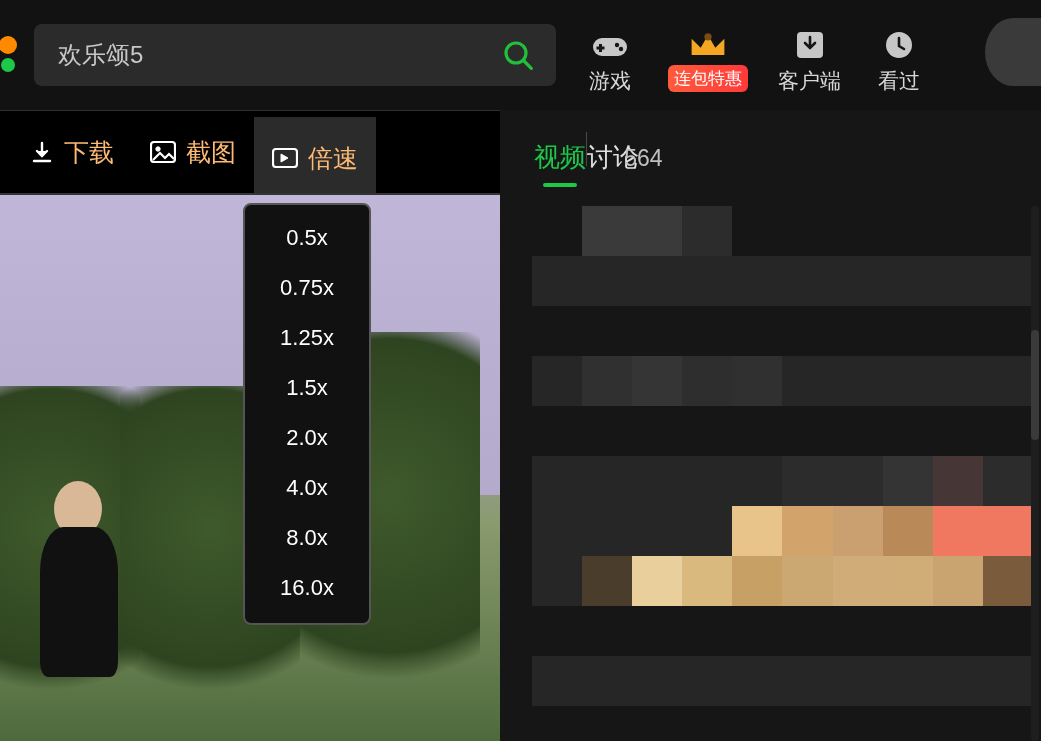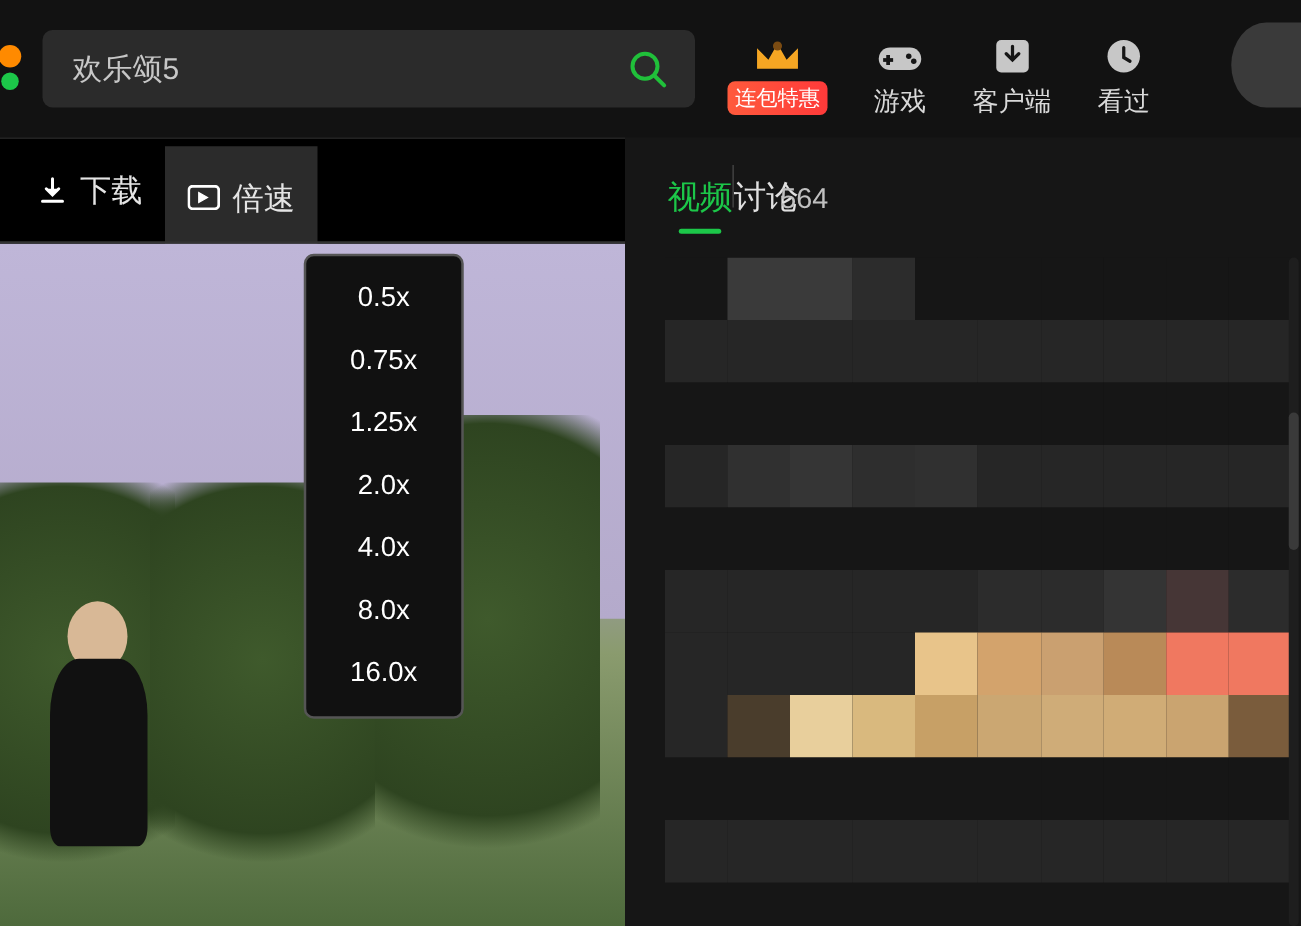--- a/index.html
+++ b/index.html
@@ -82,21 +82,21 @@
   background:#000;
   border-top:1px solid #2e2e2e;
 }
 .player-toolbar {
   height:82px;
   display:flex; align-items:center;
   padding:0 12px;
 }
 .tool-btn {
   display:flex; align-items:center; gap:10px;
-  color:#e5e5e5; font-size:25px; font-weight:500;
+  color:#fdba74; font-size:25px; font-weight:500;
   padding:0 18px; height:100%;
   cursor:pointer;
 }
 .tool-btn.active { background:#2b2b2b;margin-top:12px; }
 .tool-btn svg { fill:#fff; stroke:#fff; }
 .player-frame {
   position:absolute; left:0; top:82px; right:0; bottom:0;
   background:linear-gradient(#9a8fc0 0%, #a79bc8 35%, #8a9b6e 60%, #4e6a3c 100%);
   border-top:2px solid #333;
   overflow:hidden;
@@ -171,41 +171,41 @@
     <input class="search-input" value="欢乐颂5" placeholder="搜索" style="">
     <button class="search-btn">
       <svg width="32" height="32" viewBox="0 0 24 24" fill="none" stroke-width="2.4" stroke-linecap="round">
           <circle cx="10.5" cy="10.5" r="7.5"></circle>
           <line x1="16.5" y1="16.5" x2="22" y2="22"></line>
         </svg>
     </button>
   </div>
 
   <div class="header-nav">
-    <div class="nav-item vip-badge">
-      <span class="nav-icon">
-        <svg width="44" height="34" viewBox="0 0 44 34">
-            <path d="M4 28 L4 10 L14 20 L22 6 L30 20 L40 10 L40 28 Z" fill="#f5a623"></path>
-            <circle cx="22" cy="8" r="4" fill="#7a4b12"></circle>
-          </svg>
-      </span>
-      <span class="nav-label-badge">连包特惠</span>
-    </div>
     <div class="nav-item">
       <span class="nav-icon">
         <svg width="38" height="30" viewBox="0 0 38 30">
             <rect x="2" y="8" width="34" height="18" rx="9"></rect>
             <rect x="8" y="14" width="3" height="8" fill="#161616"></rect>
             <rect x="5.5" y="16.5" width="8" height="3" fill="#161616"></rect>
             <circle cx="26" cy="15" r="2.2" fill="#161616"></circle>
             <circle cx="30" cy="19" r="2.2" fill="#161616"></circle>
           </svg>
       </span>
       <span class="nav-label">游戏</span>
     </div>
+    <div class="nav-item vip-badge">
+      <span class="nav-icon">
+        <svg width="44" height="34" viewBox="0 0 44 34">
+            <path d="M4 28 L4 10 L14 20 L22 6 L30 20 L40 10 L40 28 Z" fill="#f5a623"></path>
+            <circle cx="22" cy="8" r="4" fill="#7a4b12"></circle>
+          </svg>
+      </span>
+      <span class="nav-label-badge">连包特惠</span>
+    </div>
     <div class="nav-item">
       <span class="nav-icon">
         <svg width="34" height="34" viewBox="0 0 34 34">
             <rect x="4" y="4" width="26" height="26" rx="4"></rect>
             <path d="M17 9v10M12 15l5 5 5-5" stroke="#161616" stroke-width="2.6" fill="none" stroke-linecap="round"></path>
           </svg>
       </span>
       <span class="nav-label">客户端</span>
     </div>
     <div class="nav-item">
@@ -222,20 +222,28 @@
 </div>
 
 <div class="player-pane">
   <div class="player-toolbar">
     <div class="tool-btn">
       <svg width="24" height="24" viewBox="0 0 24 24" fill="none" stroke-width="2.4" stroke-linecap="round">
           <path d="M12 3v12M7 11l5 5 5-5M4 21h16"></path>
         </svg>
       <span>下载</span>
     </div>
+    <div class="tool-btn">
+      <svg width="26" height="22" viewBox="0 0 26 22">
+          <rect x="1" y="1" width="24" height="20" rx="3" fill="none" stroke-width="2.2"></rect>
+          <circle cx="8" cy="8" r="2.2"></circle>
+          <path d="M3 19l7-7 5 5 4-4 5 5" fill="none" stroke-width="2.2"></path>
+        </svg>
+      <span>截图</span>
+    </div>
     <div class="tool-btn active">
       <svg width="26" height="20" viewBox="0 0 26 20">
           <rect x="1" y="1" width="24" height="18" rx="3" fill="none" stroke-width="2.2"></rect>
           <path d="M9 6v8l7-4z"></path>
         </svg>
       <span>倍速</span>
     </div>
   </div>
 
   <div class="player-frame">
@@ -246,20 +254,21 @@
     <div class="person">
         <div class="head"></div>
         <div class="body"></div>
       </div>
   </div>
 
   <div class="speed-menu" id="speed-menu">
       <div class="speed-item">0.5x</div>
       <div class="speed-item">0.75x</div>
       <div class="speed-item">1.25x</div>
+      <div class="speed-item">1.5x</div>
       <div class="speed-item">2.0x</div>
       <div class="speed-item">4.0x</div>
       <div class="speed-item">8.0x</div>
       <div class="speed-item">16.0x</div>
     </div>
 </div>
 
 <div class="right-pane">
   <div class="tabs">
     <div class="tab active">视频</div>

